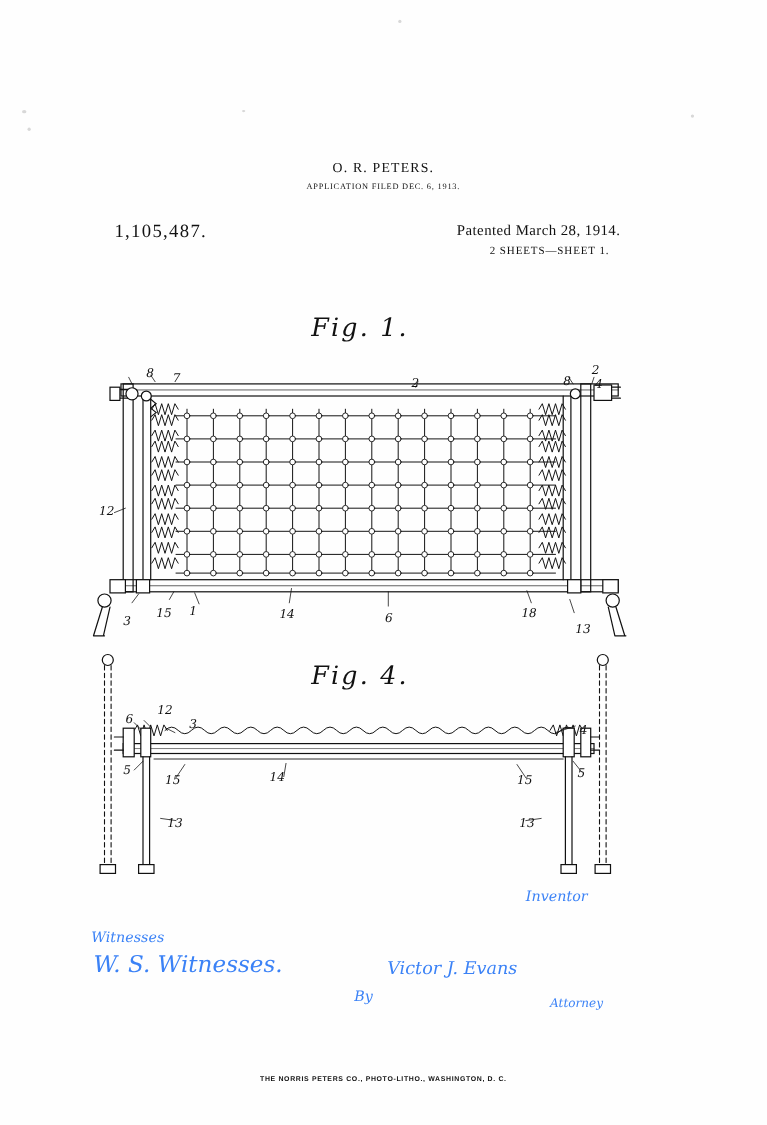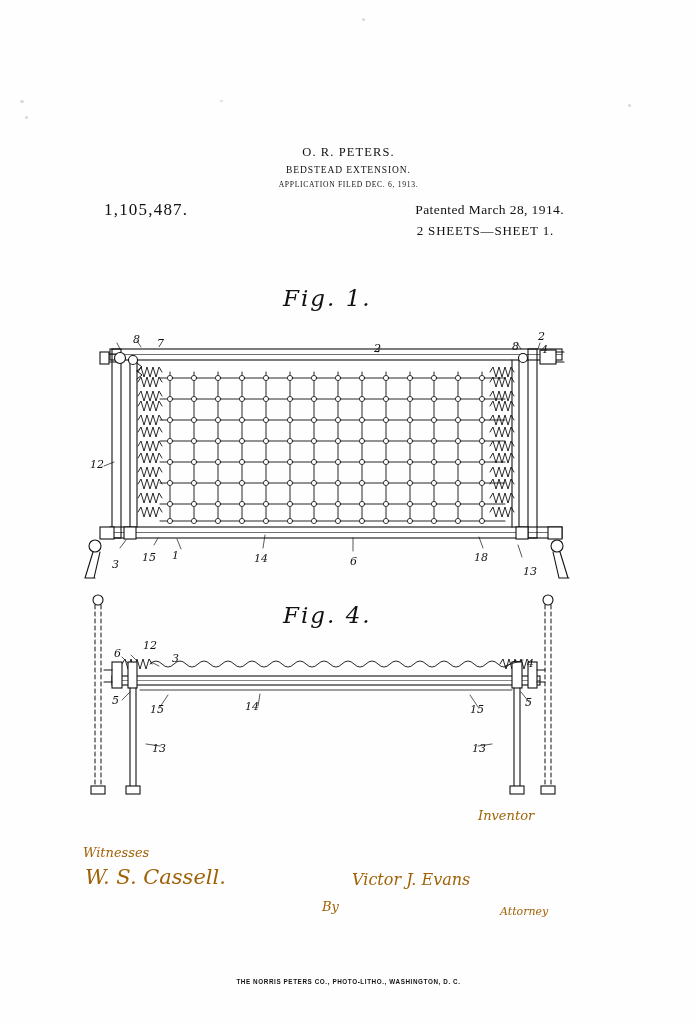--- a/index.html
+++ b/index.html
@@ -61,21 +61,21 @@
     top: 202px;
     right: 133px;
     font-size: 13.5px;
     letter-spacing: 0.4px;
     font-family: "Liberation Serif", serif;
   }
   .sheet-line {
     position: absolute;
     top: 223px;
     right: 143px;
-    font-size: 13px;
+    font-size: 10px;
     letter-spacing: 0.8px;
     font-family: "Liberation Serif", serif;
   }
 
   
   .fig-label {
     position: absolute;
     font-family: "DejaVu Serif", serif;
     font-style: italic;
     font-size: 23px;
@@ -92,21 +92,21 @@
     top: 0;
     width: 697px;
     height: 1023px;
     pointer-events: none;
   }
 
   
   .script {
     font-family: "DejaVu Serif", serif;
     font-style: italic;
-    color: #a16207;
+    color: #3b82f6;
   }
   #inventor-word {
     position: absolute;
     top: 808px;
     left: 478px;
     font-size: 13px;
   }
   #inventor-signature {
     position: absolute;
     top: 828px;
@@ -184,21 +184,20 @@
 <div class="page">
 
   <div class="speck" style="top:18px;left:362px;width:3px;height:3px;"></div>
   <div class="speck" style="top:100px;left:20px;width:4px;height:3px;"></div>
   <div class="speck" style="top:116px;left:25px;width:3px;height:3px;"></div>
   <div class="speck" style="top:100px;left:220px;width:3px;height:2px;"></div>
   <div class="speck" style="top:104px;left:628px;width:3px;height:3px;"></div>
 
   <div class="header">
     <div class="inventor-name">O. R. PETERS.</div>
-    <div class="invention-title">BEDSTEAD EXTENSION.</div>
     <div class="application-line">APPLICATION FILED DEC. 6, 1913.</div>
   </div>
 
   <div class="patent-number">1,105,487.</div>
   <div class="patent-date">Patented March 28, 1914.</div>
   <div class="sheet-line">2 SHEETS—SHEET 1.</div>
 
   <div class="fig-label" id="fig1-label">Fig. 1.</div>
   <div class="fig-label" id="fig2-label">Fig. 4.</div>
 
@@ -520,20 +519,20 @@
   <div class="ref" style="top:703px;left:150px;">15</div>
   <div class="ref" style="top:700px;left:245px;">14</div>
   <div class="ref" style="top:703px;left:470px;">15</div>
   <div class="ref" style="top:696px;left:525px;">5</div>
   <div class="ref" style="top:742px;left:152px;">13</div>
   <div class="ref" style="top:742px;left:472px;">13</div>
 
   <div class="script" id="inventor-word">Inventor</div>
 
   <div class="script" id="witnesses-word">Witnesses</div>
-  <div class="script" id="witness-1">W. S. Cassell.</div>
+  <div class="script" id="witness-1">W. S. Witnesses.</div>
 
   <div class="script" id="by-word">By</div>
   <div class="script" id="attorney-signature">Victor J. Evans</div>
   <div class="script" id="attorney-word">Attorney</div>
 
   <div class="printer-line">THE NORRIS PETERS CO., PHOTO-LITHO., WASHINGTON, D. C.</div>
 </div>
 
 </body></html>

